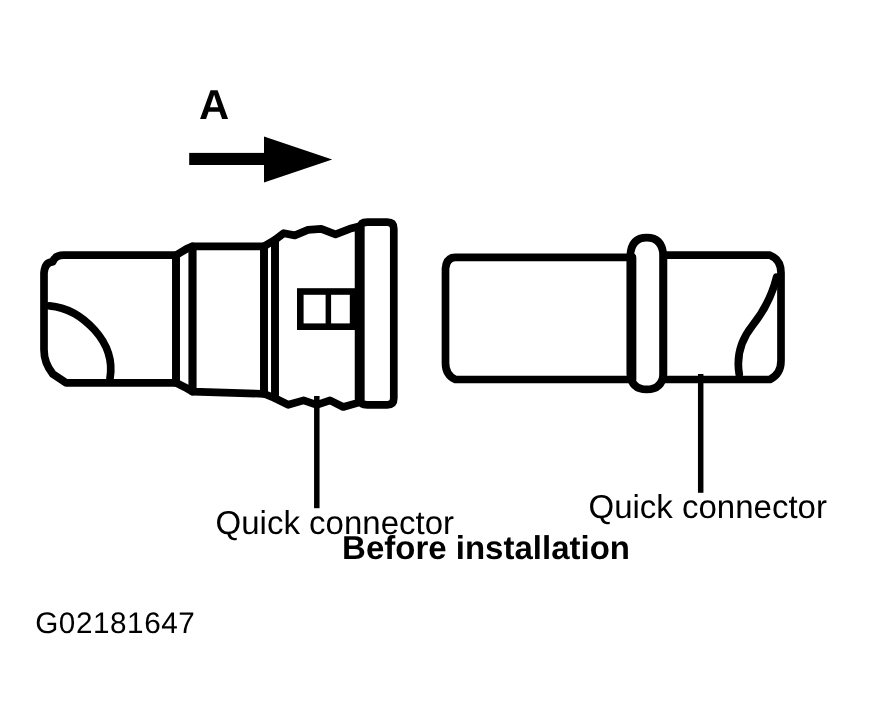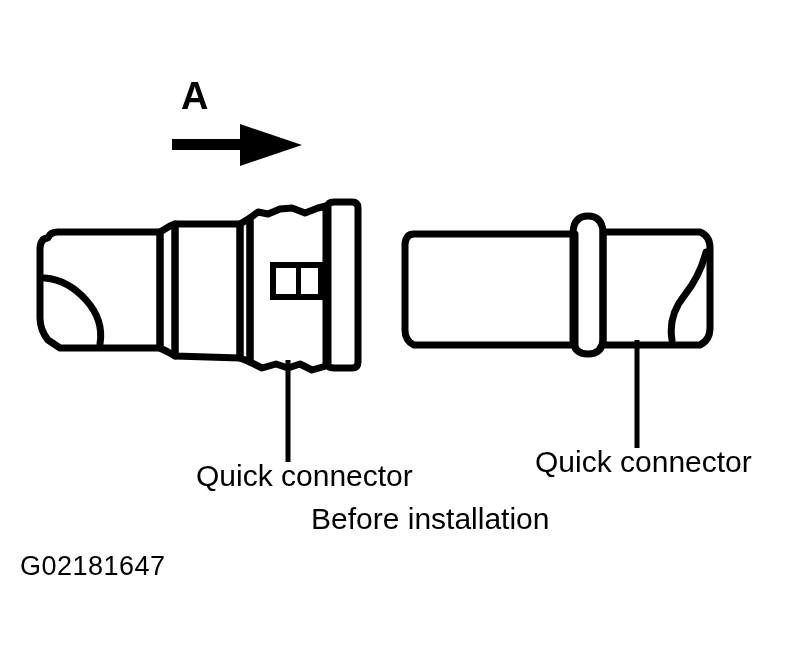--- a/index.html
+++ b/index.html
@@ -42,32 +42,32 @@
     letter-spacing: 0px;
   }
   #label-left-connector {
     left: 196px;
     top: 461px;
     font-size: 30px;
     font-weight: normal;
   }
   #label-before-installation {
     left: 311px;
-    top: 504px;
+    top: 484px;
     font-size: 30px;
-    font-weight: normal;
+    font-weight: bold;
   }
   #label-right-connector {
     left: 535px;
     top: 447px;
     font-size: 30px;
     font-weight: normal;
   }
   #figure-ref-code {
-    left: 20px;
+    left: 32px;
     top: 553px;
     font-size: 27px;
     font-weight: normal;
     letter-spacing: 0.5px;
   }
 </style>
 </head>
 <body>
 
 <div id="figure-root">

